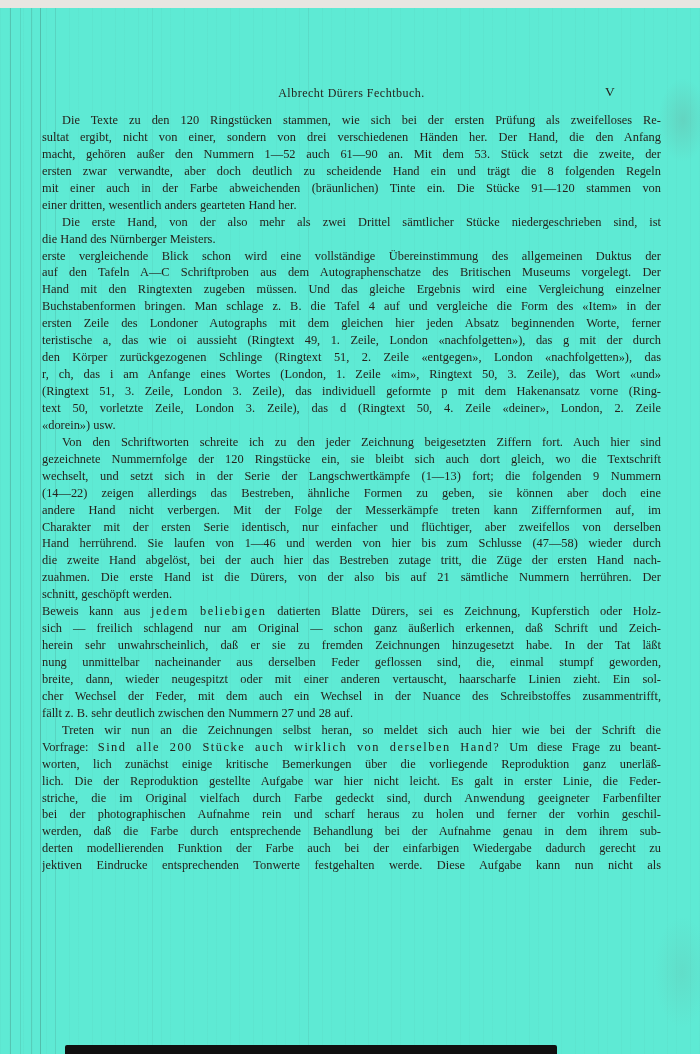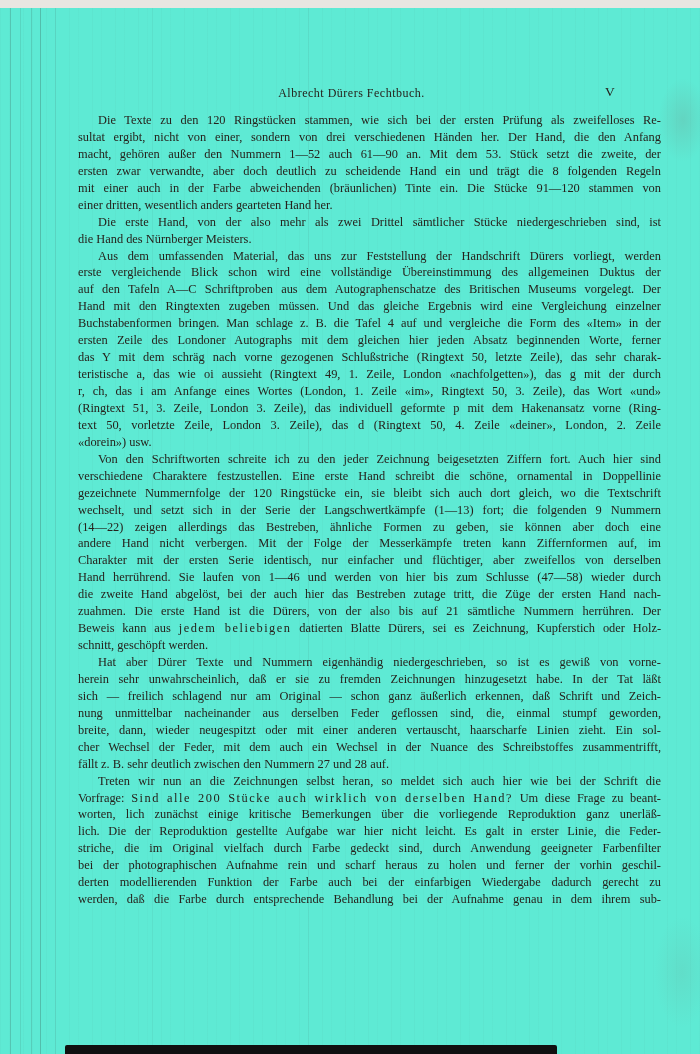--- a/index.html
+++ b/index.html
@@ -49,21 +49,20 @@
 
   .textblock { position:absolute; top:104px; left:42px; width:619px; }
   .line {
     height: 16.95px;
     line-height: 16.95px;
     font-size: 12.4px;
     text-align: justify;
     text-align-last: justify;
     overflow: hidden;
     white-space: normal;
-    padding-left: 36px;
   }
   .line.indent { text-indent: 20px; }
   .line.plast  { text-align-last: left; }
   .seg-i  { }
   .seg-sp { letter-spacing: 1.5px; word-spacing: -1px; }
 
   .bottom-bar {
     position:absolute; left:65px; top:1037px; width:492px; height:12px;
     background:#101010; border-radius:2px;
   }
@@ -95,62 +94,60 @@
         <div class="line">macht, gehören außer den Nummern 1—52 auch 61—90 an.  Mit dem 53. Stück setzt die zweite, der</div>
         <div class="line">ersten zwar verwandte, aber doch deutlich zu scheidende Hand ein und trägt die 8 folgenden Regeln</div>
         <div class="line">mit einer auch in der Farbe abweichenden (bräunlichen) Tinte ein.  Die Stücke 91—120 stammen von</div>
         <div class="line plast">einer dritten, wesentlich anders gearteten Hand her.</div>
       </div>
       <div>
         <div class="line indent">Die erste Hand, von der also mehr als zwei Drittel sämtlicher Stücke niedergeschrieben sind, ist</div>
         <div class="line plast">die Hand des Nürnberger Meisters.</div>
       </div>
       <div>
-        <div class="line indent">Aus dem umfassenden Material, das uns zur Feststellung der Handschrift Dürers vorliegt, werden</div>
         <div class="line">erste vergleichende Blick schon wird eine vollständige Übereinstimmung des allgemeinen Duktus der</div>
         <div class="line">auf den Tafeln A—C Schriftproben aus dem Autographenschatze des Britischen Museums vorgelegt.  Der</div>
         <div class="line">Hand mit den Ringtexten zugeben müssen.  Und das gleiche Ergebnis wird eine Vergleichung einzelner</div>
         <div class="line">Buchstabenformen bringen.  Man schlage z. B. die Tafel 4 auf und vergleiche die Form des «<span class="seg-i">Item</span>» in der</div>
         <div class="line">ersten Zeile des Londoner Autographs mit dem gleichen hier jeden Absatz beginnenden Worte, ferner</div>
-        <div class="line">das <span class="seg-i">Y</span> mit dem schräg nach vorne gezogenen Schlußstriche (Ringtext 50, letzte Zeile), das sehr charak-</div>
         <div class="line">teristische <span class="seg-i">a</span>, das wie <span class="seg-i">oi</span> aussieht (Ringtext 49, 1. Zeile, London «<span class="seg-i">nachfolgetten</span>»), das <span class="seg-i">g</span> mit der durch</div>
+        <div class="line">den Körper zurückgezogenen Schlinge (Ringtext 51, 2. Zeile «<span class="seg-i">entgegen</span>», London «<span class="seg-i">nachfolgetten</span>»), das</div>
         <div class="line"><span class="seg-i">r, ch</span>, das <span class="seg-i">i</span> am Anfange eines Wortes (London, 1. Zeile «<span class="seg-i">im</span>», Ringtext 50, 3. Zeile), das Wort «<span class="seg-i">und</span>»</div>
         <div class="line">(Ringtext 51, 3. Zeile, London 3. Zeile), das individuell geformte <span class="seg-i">p</span> mit dem Hakenansatz vorne (Ring-</div>
         <div class="line">text 50, vorletzte Zeile, London 3. Zeile), das <span class="seg-i">d</span> (Ringtext 50, 4. Zeile «<span class="seg-i">deiner</span>», London, 2. Zeile</div>
         <div class="line plast">«<span class="seg-i">dorein</span>») usw.</div>
       </div>
       <div>
         <div class="line indent">Von den Schriftworten schreite ich zu den jeder Zeichnung beigesetzten Ziffern fort.  Auch hier sind</div>
-        <div class="line">verschiedene Charaktere festzustellen.  Eine erste Hand schreibt die schöne, ornamental in Doppellinie</div>
         <div class="line">gezeichnete Nummernfolge der 120 Ringstücke ein, sie bleibt sich auch dort gleich, wo die Textschrift</div>
         <div class="line">wechselt, und setzt sich in der Serie der Langschwertkämpfe (1—13) fort; die folgenden 9 Nummern</div>
         <div class="line">(14—22) zeigen allerdings das Bestreben, ähnliche Formen zu geben, sie können aber doch eine</div>
         <div class="line">andere Hand nicht verbergen.  Mit der Folge der Messerkämpfe treten kann Ziffernformen auf, im</div>
         <div class="line">Charakter mit der ersten Serie identisch, nur einfacher und flüchtiger, aber zweifellos von derselben</div>
         <div class="line">Hand herrührend.  Sie laufen von 1—46 und werden von hier bis zum Schlusse (47—58) wieder durch</div>
         <div class="line">die zweite Hand abgelöst, bei der auch hier das Bestreben zutage tritt, die Züge der ersten Hand nach-</div>
         <div class="line">zuahmen.  Die erste Hand ist die Dürers, von der also bis auf 21 sämtliche Nummern herrühren.  Der</div>
+        <div class="line plast">schnitt, geschöpft werden.</div>
         <div class="line">Beweis kann aus <span class="seg-sp">jedem beliebigen</span> datierten Blatte Dürers, sei es Zeichnung, Kupferstich oder Holz-</div>
-        <div class="line plast">schnitt, geschöpft werden.</div>
       </div>
       <div>
-        <div class="line indent">Hat aber Dürer Texte und Nummern eigenhändig niedergeschrieben, so ist es gewiß von vorne-</div>
+        <div class="line">sich — freilich schlagend nur am Original — schon ganz äußerlich erkennen, daß Schrift und Zeich-</div>
         <div class="line">herein sehr unwahrscheinlich, daß er sie zu fremden Zeichnungen hinzugesetzt habe.  In der Tat läßt</div>
-        <div class="line">sich — freilich schlagend nur am Original — schon ganz äußerlich erkennen, daß Schrift und Zeich-</div>
         <div class="line">nung unmittelbar nacheinander aus derselben Feder geflossen sind, die, einmal stumpf geworden,</div>
         <div class="line">breite, dann, wieder neugespitzt oder mit einer anderen vertauscht, haarscharfe Linien zieht.  Ein sol-</div>
         <div class="line">cher Wechsel der Feder, mit dem auch ein Wechsel in der Nuance des Schreibstoffes zusammentrifft,</div>
         <div class="line plast">fällt z. B. sehr deutlich zwischen den Nummern 27 und 28 auf.</div>
       </div>
       <div>
         <div class="line indent">Treten wir nun an die Zeichnungen selbst heran, so meldet sich auch hier wie bei der Schrift die</div>
         <div class="line">Vorfrage: <span class="seg-sp">Sind alle 200 Stücke auch wirklich von derselben Hand?</span>  Um diese Frage zu beant-</div>
         <div class="line">worten, lich zunächst einige kritische Bemerkungen über die vorliegende Reproduktion ganz unerläß-</div>
         <div class="line">lich.  Die der Reproduktion gestellte Aufgabe war hier nicht leicht.  Es galt in erster Linie, die Feder-</div>
         <div class="line">striche, die im Original vielfach durch Farbe gedeckt sind, durch Anwendung geeigneter Farbenfilter</div>
         <div class="line">bei der photographischen Aufnahme rein und scharf heraus zu holen und ferner der vorhin geschil-</div>
+        <div class="line">werden, daß die Farbe durch entsprechende Behandlung bei der Aufnahme genau in dem ihrem sub-</div>
         <div class="line">derten modellierenden Funktion der Farbe auch bei der einfarbigen Wiedergabe dadurch gerecht zu</div>
-        <div class="line">werden, daß die Farbe durch entsprechende Behandlung bei der Aufnahme genau in dem ihrem sub-</div>
+        <div class="line">jektiven Eindrucke entsprechenden Tonwerte festgehalten werde.  Diese Aufgabe kann nun nicht als</div>
       </div>
     </div>
 
   <div class="bottom-bar" style="background: rgb(16, 16, 16);"></div>
 </div>
 
 </body></html>

